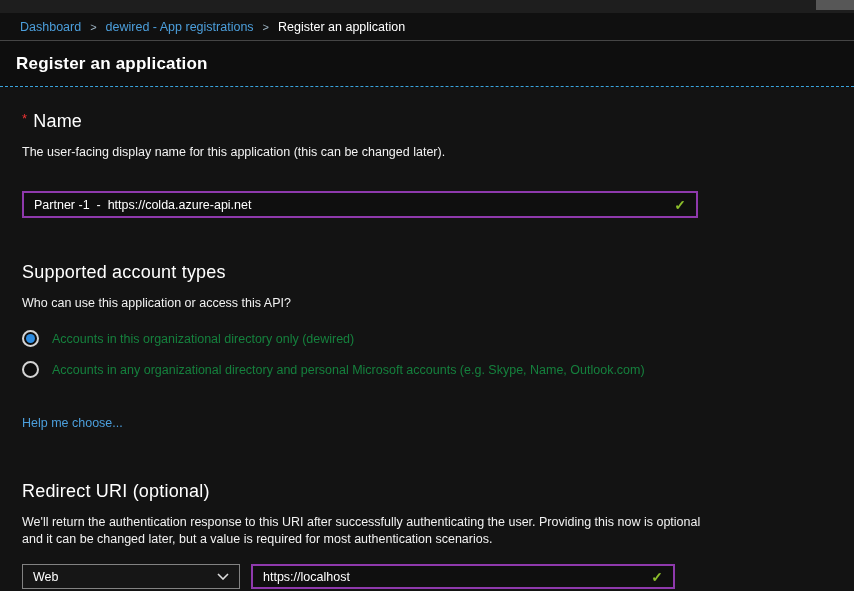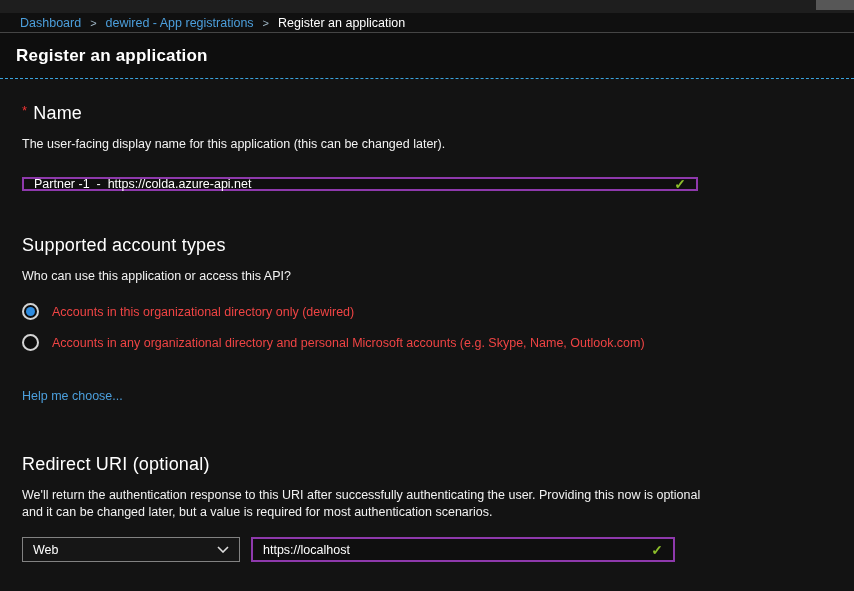--- a/index.html
+++ b/index.html
@@ -13,21 +13,21 @@
   .screen { position:relative; width:854px; height:591px; background:#131313; }
 
   
   .topstrip { position:relative; height:13px; background:#1e1e1e; }
   .topstrip .fragment {
     position:absolute; right:0; top:0; width:38px; height:10px; background:#575757;
   }
 
   
   .crumbbar {
-    height:20px; background:#101010; border-bottom:1px solid #454545;
+    height:28px; background:#101010; border-bottom:1px solid #454545;
     display:flex; align-items:center; gap:9px; padding:0 20px;
     font-size:12.5px; white-space:nowrap;
   }
   .crumbbar a { color:#4c9fdc; text-decoration:none; cursor:pointer; }
   .crumbbar .sep { color:#9fb6c5; font-size:11px; }
   .crumbbar .current { color:#ffffff; }
 
   
   .pagehead {
     height:46px; background:#0e0e0e;
@@ -38,41 +38,41 @@
 
   
   .content { padding:24px 22px 0 22px; background:#131313; }
 
   h2.section-title { font-size:18px; font-weight:400; color:#ffffff; letter-spacing:.2px; }
   .star { color:#ee3333; font-size:13px; margin-right:6px; vertical-align:4px; }
   p.desc { font-size:12.5px; color:#f2f2f2; margin-top:12px; line-height:17px; }
 
   
   .textbox {
-    margin-top:24px; height:14px; display:flex; align-items:center;
+    margin-top:30px; height:27px; display:flex; align-items:center;
     background:#0f0f0f; border:2px solid #8e39ac; padding:0 10px;
   }
   .textbox .val { font-size:12.5px; color:#ffffff; white-space:pre; }
   .textbox .check {
     margin-left:auto; color:#8cbe2b; font-size:14px; font-weight:700; line-height:1;
   }
   .name-box { width:676px; }
 
   
   .account-section { margin-top:44px; }
   .radio-group { margin-top:18px; }
   .radio-row { display:flex; align-items:center; gap:13px; margin-bottom:14px; cursor:pointer; }
   .radio-circle {
     width:17px; height:17px; border-radius:50%;
     border:2px solid #d4d4d4; background:#0d0d0d;
     display:flex; align-items:center; justify-content:center; flex:none;
   }
   .radio-circle .dot { width:9px; height:9px; border-radius:50%; background:transparent; }
   .radio-circle.selected .dot { background:#2e8ce0; }
-  .radio-label { font-size:12.5px; color:#ef4444; }
+  .radio-label { font-size:12.5px; color:#15803d; }
 
   .help-link { display:inline-block; margin-top:24px; font-size:12.5px; color:#4c9fdc; text-decoration:none; cursor:pointer; }
 
   
   .redirect-section { margin-top:50px; }
   .redirect-section p.desc { max-width:697px; }
 
   .uri-row { display:flex; gap:11px; margin-top:16px; }
   .select-box {
     width:218px; height:25px; background:#161616;

